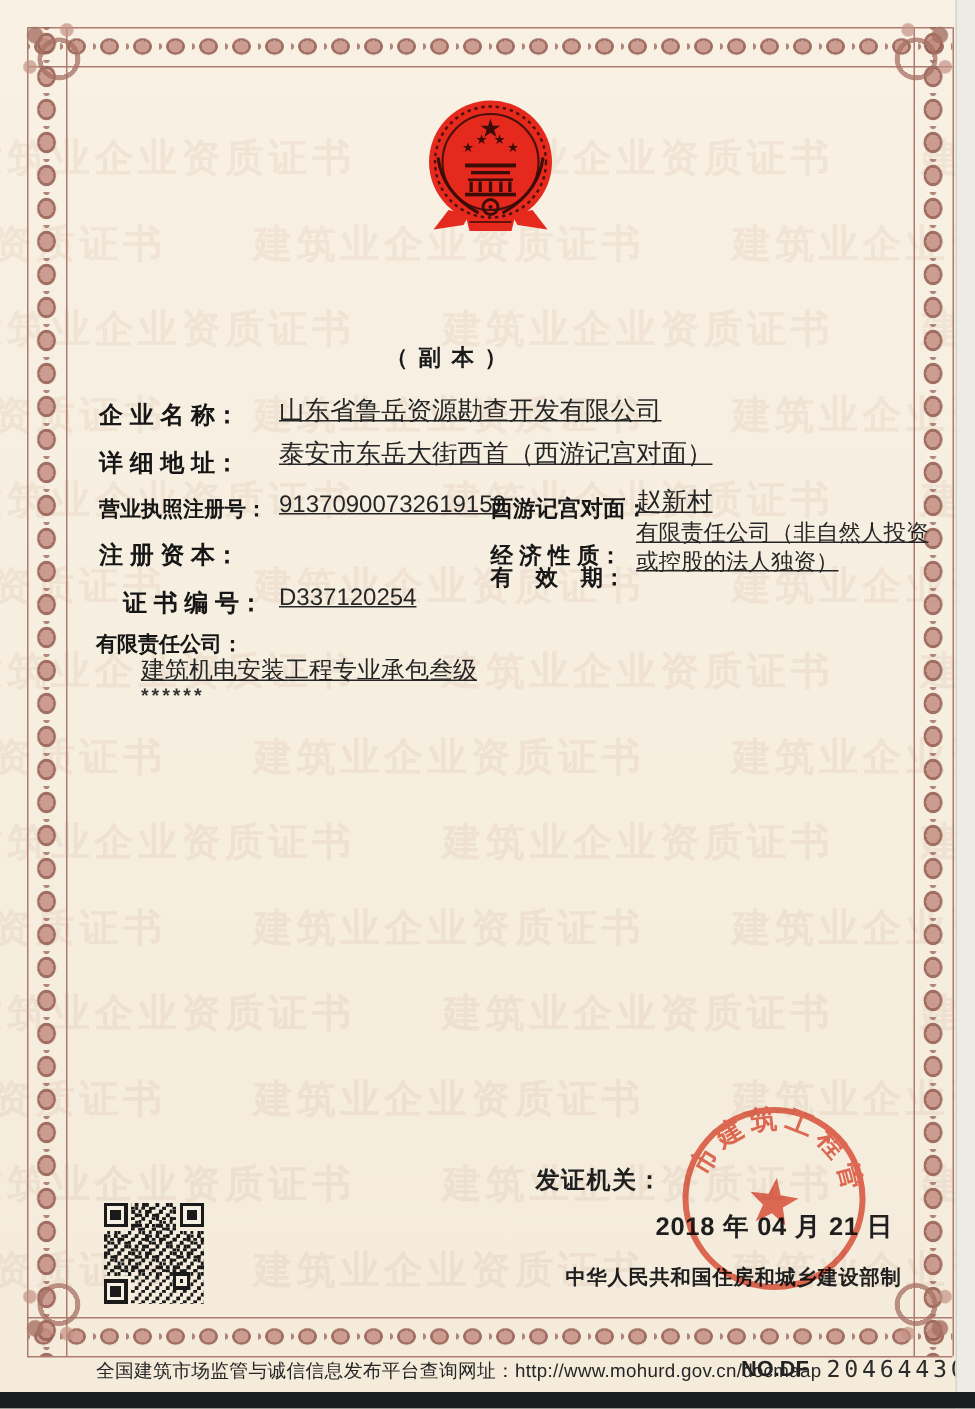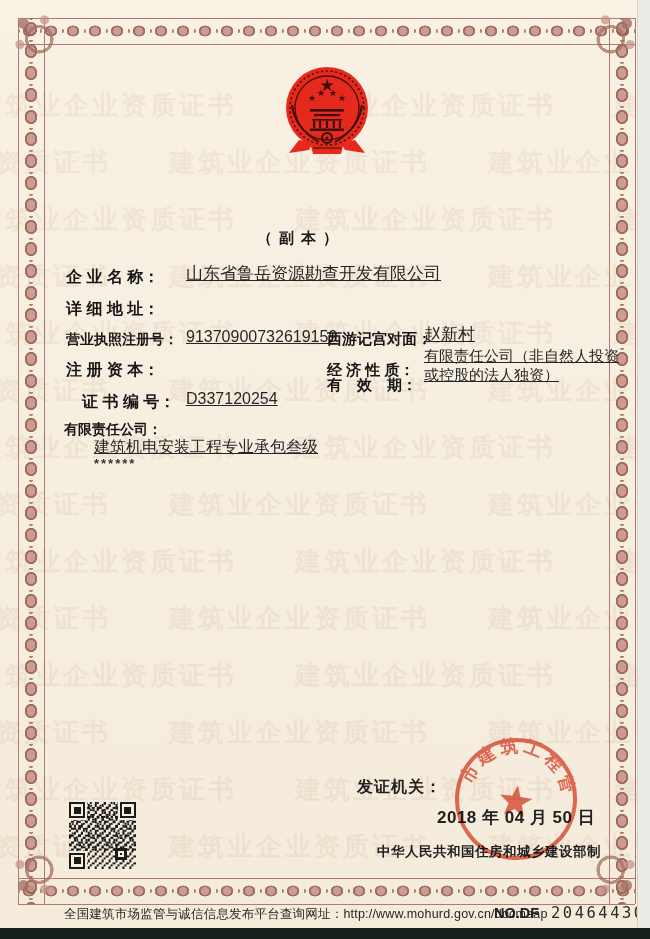--- a/index.html
+++ b/index.html
@@ -145,40 +145,41 @@
       <path d="M34,85 h28" stroke="#3c0c07" stroke-width="1" fill="none"></path>
     </svg>
   </div>
 
   <div class="subtitle">（副本）</div>
 
   <div class="lbl" style="left:66px;top:267px">企 业 名 称：</div>
   <div class="val" style="left:186px;top:262px">山东省鲁岳资源勘查开发有限公司</div>
 
   <div class="lbl" style="left:66px;top:299px">详 细 地 址：</div>
+  <div class="val" style="left:186px;top:291px">泰安市东岳大街西首（西游记宫对面）</div>
 
   <div class="lbl lbl-sm" style="left:66px;top:331px">营业执照注册号：</div>
   <div class="val val-num" style="left:186px;top:328px">91370900732619159</div>
   <div class="lbl lbl-mid" style="left:327px;top:330px">西游记宫对面：</div>
   <div class="val" style="left:424px;top:323px">赵新村</div>
 
   <div class="lbl" style="left:66px;top:360px">注 册 资 本：</div>
   <div class="lbl lbl-mid" style="left:327px;top:361px">经 济 性 质：</div>
   <div class="val wrap2" style="left:424px;top:347px">有限责任公司（非自然人投资或控股的法人独资）</div>
 
   <div class="lbl" style="left:82px;top:392px">证 书 编 号：</div>
   <div class="val val-num" style="left:186px;top:390px">D337120254</div>
   <div class="lbl lbl-mid" style="left:327px;top:376px">有　效　期：</div>
 
   <div class="lbl lbl-sm" style="left:64px;top:421px">有限责任公司：</div>
   <div class="val" style="left:94px;top:437px;font-size:16px">建筑机电安装工程专业承包叁级</div>
   <div class="stars" style="left:94px;top:456px">******</div>
 
   <div class="issuer-label">发证机关：</div>
-  <div class="issue-date">2018 年 04 月 50 日</div>
+  <div class="issue-date">2018 年 04 月 21 日</div>
   <div class="ministry">中华人民共和国住房和城乡建设部制</div>
 
   <div class="seal">
     <svg viewBox="0 0 140 140" width="140" height="140">
       <circle cx="70" cy="70" r="59" fill="none" stroke="#e0503a" stroke-width="4"></circle>
       <polygon fill="#e0503a" points="70,56 74.1,67.3 86.2,67.8 76.7,75.2 80,86.8 70,80 60,86.8 63.3,75.2 53.8,67.8 65.9,67.3"></polygon>
       <path id="sealArc" d="M 23,70 A 47,47 0 0 1 117,70" fill="none"></path>
       <text font-size="18" font-weight="700" fill="#e0503a" letter-spacing="4">
         <textPath href="#sealArc" startOffset="50%" text-anchor="middle">市建筑工程管</textPath>
       </text>

